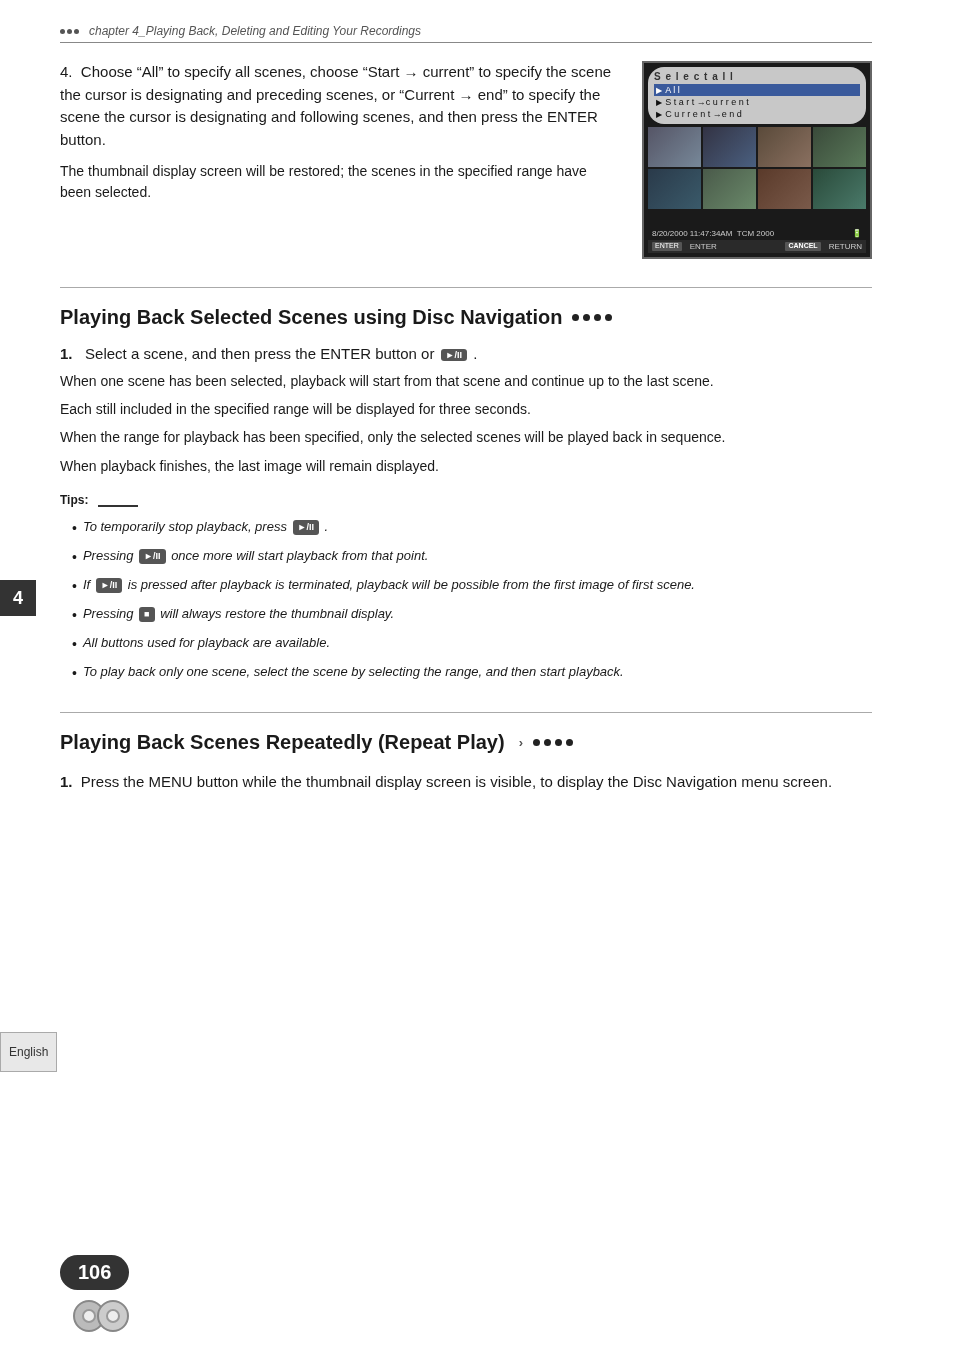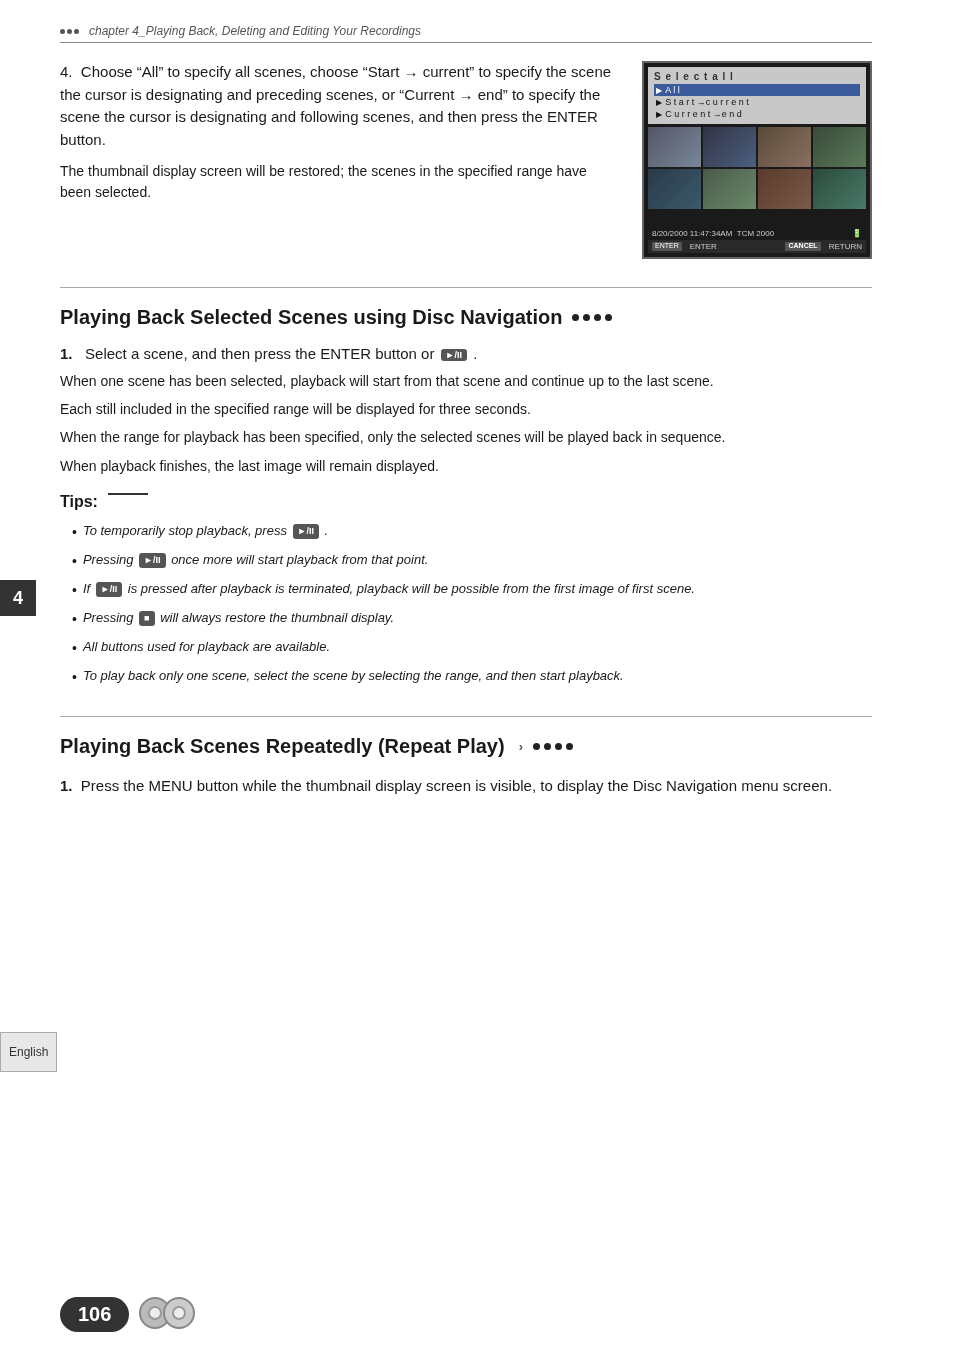--- a/index.html
+++ b/index.html
@@ -78,20 +78,21 @@
       border: 2px solid #666;
       padding: 4px;
       font-size: 10px;
       color: #eee;
     }
 
     .screen-menu {
       background: #c8c8c8;
       padding: 4px 6px;
       margin-bottom: 3px;
+      border-radius: 16px;
     }
 
     .screen-menu-title {
       font-size: 10px;
       color: #333;
       font-weight: bold;
       letter-spacing: 1px;
       margin-bottom: 2px;
     }
 
@@ -238,24 +239,24 @@
       padding-left: 0;
     }
 
     
     .tips-section {
       margin-top: 16px;
       margin-bottom: 10px;
     }
 
     .tips-header {
-      font-size: 16px;
-      font-weight: bold;
-      display: flex;
-      align-items: flex-start;
+      font-size: 12px;
+      font-weight: bold;
+      display: flex;
+      align-items: flex-end;
       gap: 10px;
       margin-bottom: 10px;
     }
 
     .tips-line {
       display: inline-block;
       width: 40px;
       height: 2px;
       background: #333;
       vertical-align: middle;
@@ -324,22 +325,23 @@
       color: #333;
       margin-top: 28px;
     }
 
     
     .page-footer {
       position: absolute;
       bottom: 20px;
       left: 60px;
       display: flex;
-      align-items: flex-start;
+      align-items: flex-end;
       gap: 10px;
+      flex-direction: column;
     }
 
     .page-number-box {
       background: #333;
       color: #fff;
       font-size: 20px;
       font-weight: bold;
       padding: 6px 18px;
       border-radius: 20px;
     }

